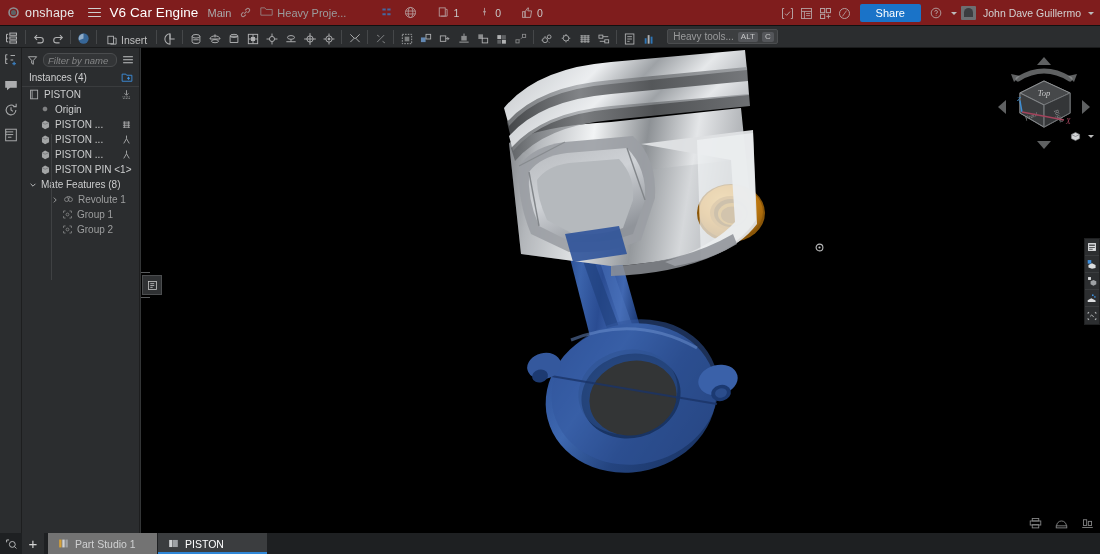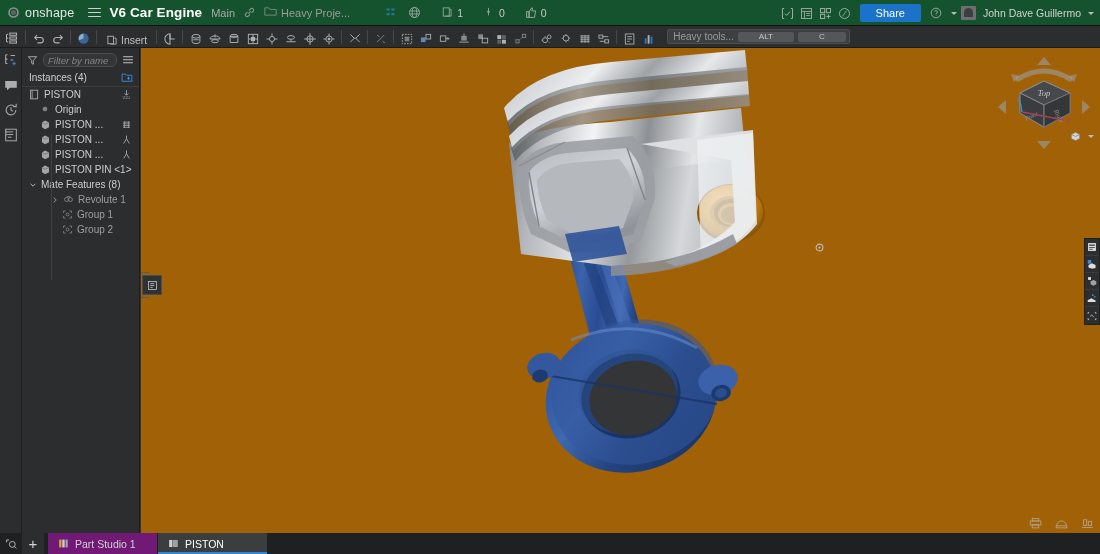--- a/index.html
+++ b/index.html
@@ -7,29 +7,29 @@
   body {
     font-family: "Liberation Sans", sans-serif;
     background:#333536; color:#d8d8d8; font-size:11px;
     -webkit-font-smoothing: antialiased;
   }
   .app { position:relative; width:1100px; height:554px; }
 
   
   .topbar {
     position:absolute; left:0; top:0; width:1100px; height:26px;
-    background:#14532d; display:flex; align-items:center;
+    background:#7f1d1d; display:flex; align-items:center;
     border-bottom:1px solid #111;
   }
   .logo-wrap { display:flex; align-items:center; gap:5px; padding:0 8px 0 7px; }
   .logo-mark { width:13px; height:13px; }
   .logo-text { font-size:12.5px; color:#e6e6e6; letter-spacing:.2px; }
   .hamburger { display:flex; flex-direction:column; gap:2.5px; width:13px; cursor:pointer; padding:0 6px; box-sizing:content-box; }
   .hamburger i { display:block; height:1.5px; background:#cfcfcf; border-radius:1px; }
-  .doc-title { font-size:13.5px; font-weight:bold; color:#fff; margin-left:2px; letter-spacing:.1px; }
+  .doc-title { font-size:13.5px; font-weight:normal; color:#fff; margin-left:2px; letter-spacing:.1px; }
   .branch { font-size:11px; color:#a9aaab; margin-left:9px; }
   .tb-ico { width:13px; height:13px; margin-left:8px; opacity:.72; }
   .proj-name { font-size:11px; color:#9b9c9d; margin-left:4px; max-width:72px; overflow:hidden; white-space:nowrap; }
   .topbar-mid { display:flex; align-items:center; margin-left:26px; gap:3px; }
   .cnt-group { display:flex; align-items:center; gap:3px; margin-left:9px; }
   .cnt-num { font-size:10.5px; color:#c8c8c8; }
   .topbar-right { position:absolute; right:6px; top:0; height:26px; display:flex; align-items:center; gap:4px; }
   .tr-ico { width:15px; height:15px; opacity:.78; }
   .share-btn {
     background:#1a73c8; color:#fff; font-size:11px; padding:3px 16px;
@@ -48,21 +48,21 @@
   }
   .tool { width:19px; height:18px; display:flex; align-items:flex-end; justify-content:center; opacity:.82; cursor:pointer; flex:0 0 auto;}
   .tool.wide { width:auto; padding:0 6px; gap:3px; font-size:10.5px; color:#dedede; }
   .tool.first { width:22px; }
   .sep { width:1px; height:14px; background:#454749; margin:0 3px; flex:0 0 auto; }
   .searchbox {
     margin-left:9px; background:#3c3e40; border:1px solid #4b4d4f; border-radius:2px;
     height:15px; display:flex; align-items:center; padding:0 3px 0 5px; gap:4px; cursor:text;
   }
   .searchbox .ph { font-size:10px; color:#9a9b9c; }
-  .kbd { background:#54565a; color:#c6c7c8; font-size:8px; border-radius:2px; padding:1px 21px; line-height:1; }
+  .kbd { background:#54565a; color:#c6c7c8; font-size:8px; border-radius:2px; padding:1px 3px; line-height:1; }
 
   
   .rail {
     position:absolute; left:0; top:48px; width:22px; height:485px;
     background:#2b2d2f; display:flex; flex-direction:column; align-items:center;
     padding-top:4px; gap:9px; border-right:1px solid #1d1e1f;
   }
   .rail-ico { width:16px; height:16px; opacity:.8; cursor:pointer; }
 
   
@@ -89,21 +89,21 @@
   .ind3 { padding-left:29px; }
   .ind4 { padding-left:40px; }
   .n-ico { width:11px; height:11px; flex:0 0 auto; opacity:.85; }
   .n-ico-r { width:11px; height:11px; margin-left:auto; margin-right:7px; opacity:.8; flex:0 0 auto;}
   .twisty { width:8px; flex:0 0 auto; display:flex; align-items:center; justify-content:center; }
   .vline { position:absolute; left:29px; top:86px; width:1px; height:146px; background:#3f4143; }
 
   
   .viewport {
     position:absolute; left:141px; top:48px; width:959px; height:485px;
-    background:#a16207; overflow:hidden;
+    background:#000000; overflow:hidden;
   }
   .float-panel {
     position:absolute; left:1px; top:227px; width:20px; height:20px;
     background:#2f3133; border:1px solid #4b4d4f; display:flex; align-items:center; justify-content:center;
     cursor:pointer;
   }
   .float-panel:before {
     content:""; position:absolute; left:-4px; top:-4px; width:10px; height:10px;
     border-left:1px solid #5a5c5e; border-top:1px solid #5a5c5e;
   }
@@ -130,21 +130,21 @@
 
   
   .tabbar {
     position:absolute; left:0; bottom:0; width:1100px; height:21px;
     background:#1e2022; display:flex; align-items:stretch;
   }
   .tb-left { width:22px; display:flex; align-items:center; justify-content:center; cursor:pointer;}
   .tb-plus { width:22px; display:flex; align-items:center; justify-content:center; font-size:15px; color:#d5d5d5; cursor:pointer; background:#2b2d2f; }
   .tab {
     display:flex; align-items:center; gap:6px; padding:0 12px 0 10px;
-    background:#701a75; font-size:10.5px; color:#d0d1d2; cursor:pointer;
+    background:#737373; font-size:10.5px; color:#d0d1d2; cursor:pointer;
     border-right:1px solid #1e2022; position:relative; min-width:110px;
   }
   .tab.active { background:#3b3d3f; color:#fff; }
   .tab.active:after {
     content:""; position:absolute; left:0; right:0; bottom:0; height:2px; background:#2f86d6;
   }
   .tab-gap { width:4px; background:#1e2022; }
 
   svg { display:block; }
 </style>

